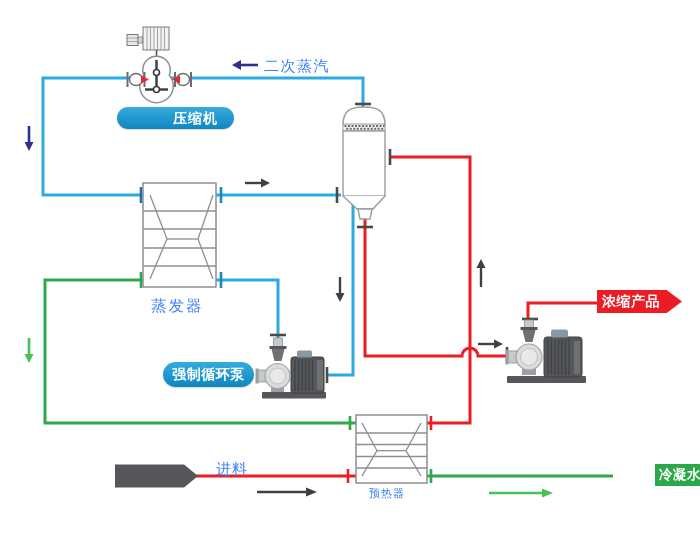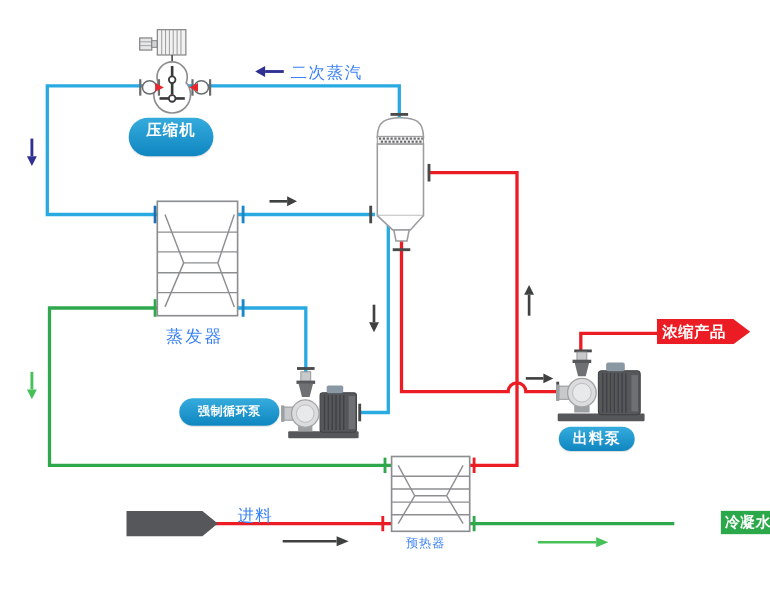--- a/index.html
+++ b/index.html
@@ -236,26 +236,25 @@
       <rect x="522" y="369" width="14" height="6" fill="#9DA0A2"></rect>
       <rect x="508" y="351" width="9" height="12" fill="#C7C9CB" stroke="#8C8E90" stroke-width="0.8"></rect>
       <rect x="505.5" y="349.5" width="3" height="15" fill="#9DA0A2"></rect>
       <circle cx="529" cy="357" r="13" fill="#DBDCDD" stroke="#A2A4A6" stroke-width="1.2"></circle>
       <circle cx="529" cy="357" r="8.5" fill="#E8E9EA" stroke="#B5B7B9" stroke-width="0.8"></circle>
     </g>
 
     <polygon points="115,464.5 184,464.5 198,476 184,487.5 115,487.5" fill="#55575A"></polygon>
   </svg>
 
-  <div class="pill" style="left:117px;top:107px;width:77px;height:35px;line-height:22px;font-size:14px;letter-spacing:1px;">压缩机</div>
-
-
-  <div class="pill" style="left:163px;top:362px;width:91px;height:25px;line-height:25px;font-size:11px;letter-spacing:.5px;">强制循环泵</div>
-
-  <div class="pill" style="left:508px;top:388px;width:69px;height:22px;line-height:22px;font-size:13.5px;letter-spacing:1px;">出料泵</div>
+  <div class="pill" style="left:117px;top:107px;width:77px;height:22px;line-height:22px;font-size:14px;letter-spacing:1px;padding-left:40px;">压缩机</div>
+
+
+  <div class="pill" style="left:163px;top:362px;width:91px;height:25px;line-height:25px;font-size:14px;letter-spacing:.5px;">强制循环泵</div>
+
 
   <div class="lbl" style="left:264px;top:57px;font-size:15px;letter-spacing:1.5px;">二次蒸汽</div>
 
   <div class="lbl" style="left:151px;top:296px;font-size:15.5px;letter-spacing:2px;">蒸发器</div>
 
   <div class="lbl" style="left:369px;top:486px;font-size:11px;letter-spacing:1px;text-align:center;">预热器</div>
 
   <div class="lbl" style="left:216px;top:460px;font-size:15px;letter-spacing:1px;text-align:right;">进料</div>
 
   <div class="banner" style="left:597px;top:290px;width:85px;height:23px;line-height:23px;font-size:14px;letter-spacing:.5px;padding-left:0;background:#EC1C24;text-indent:5px;">浓缩产品</div>

